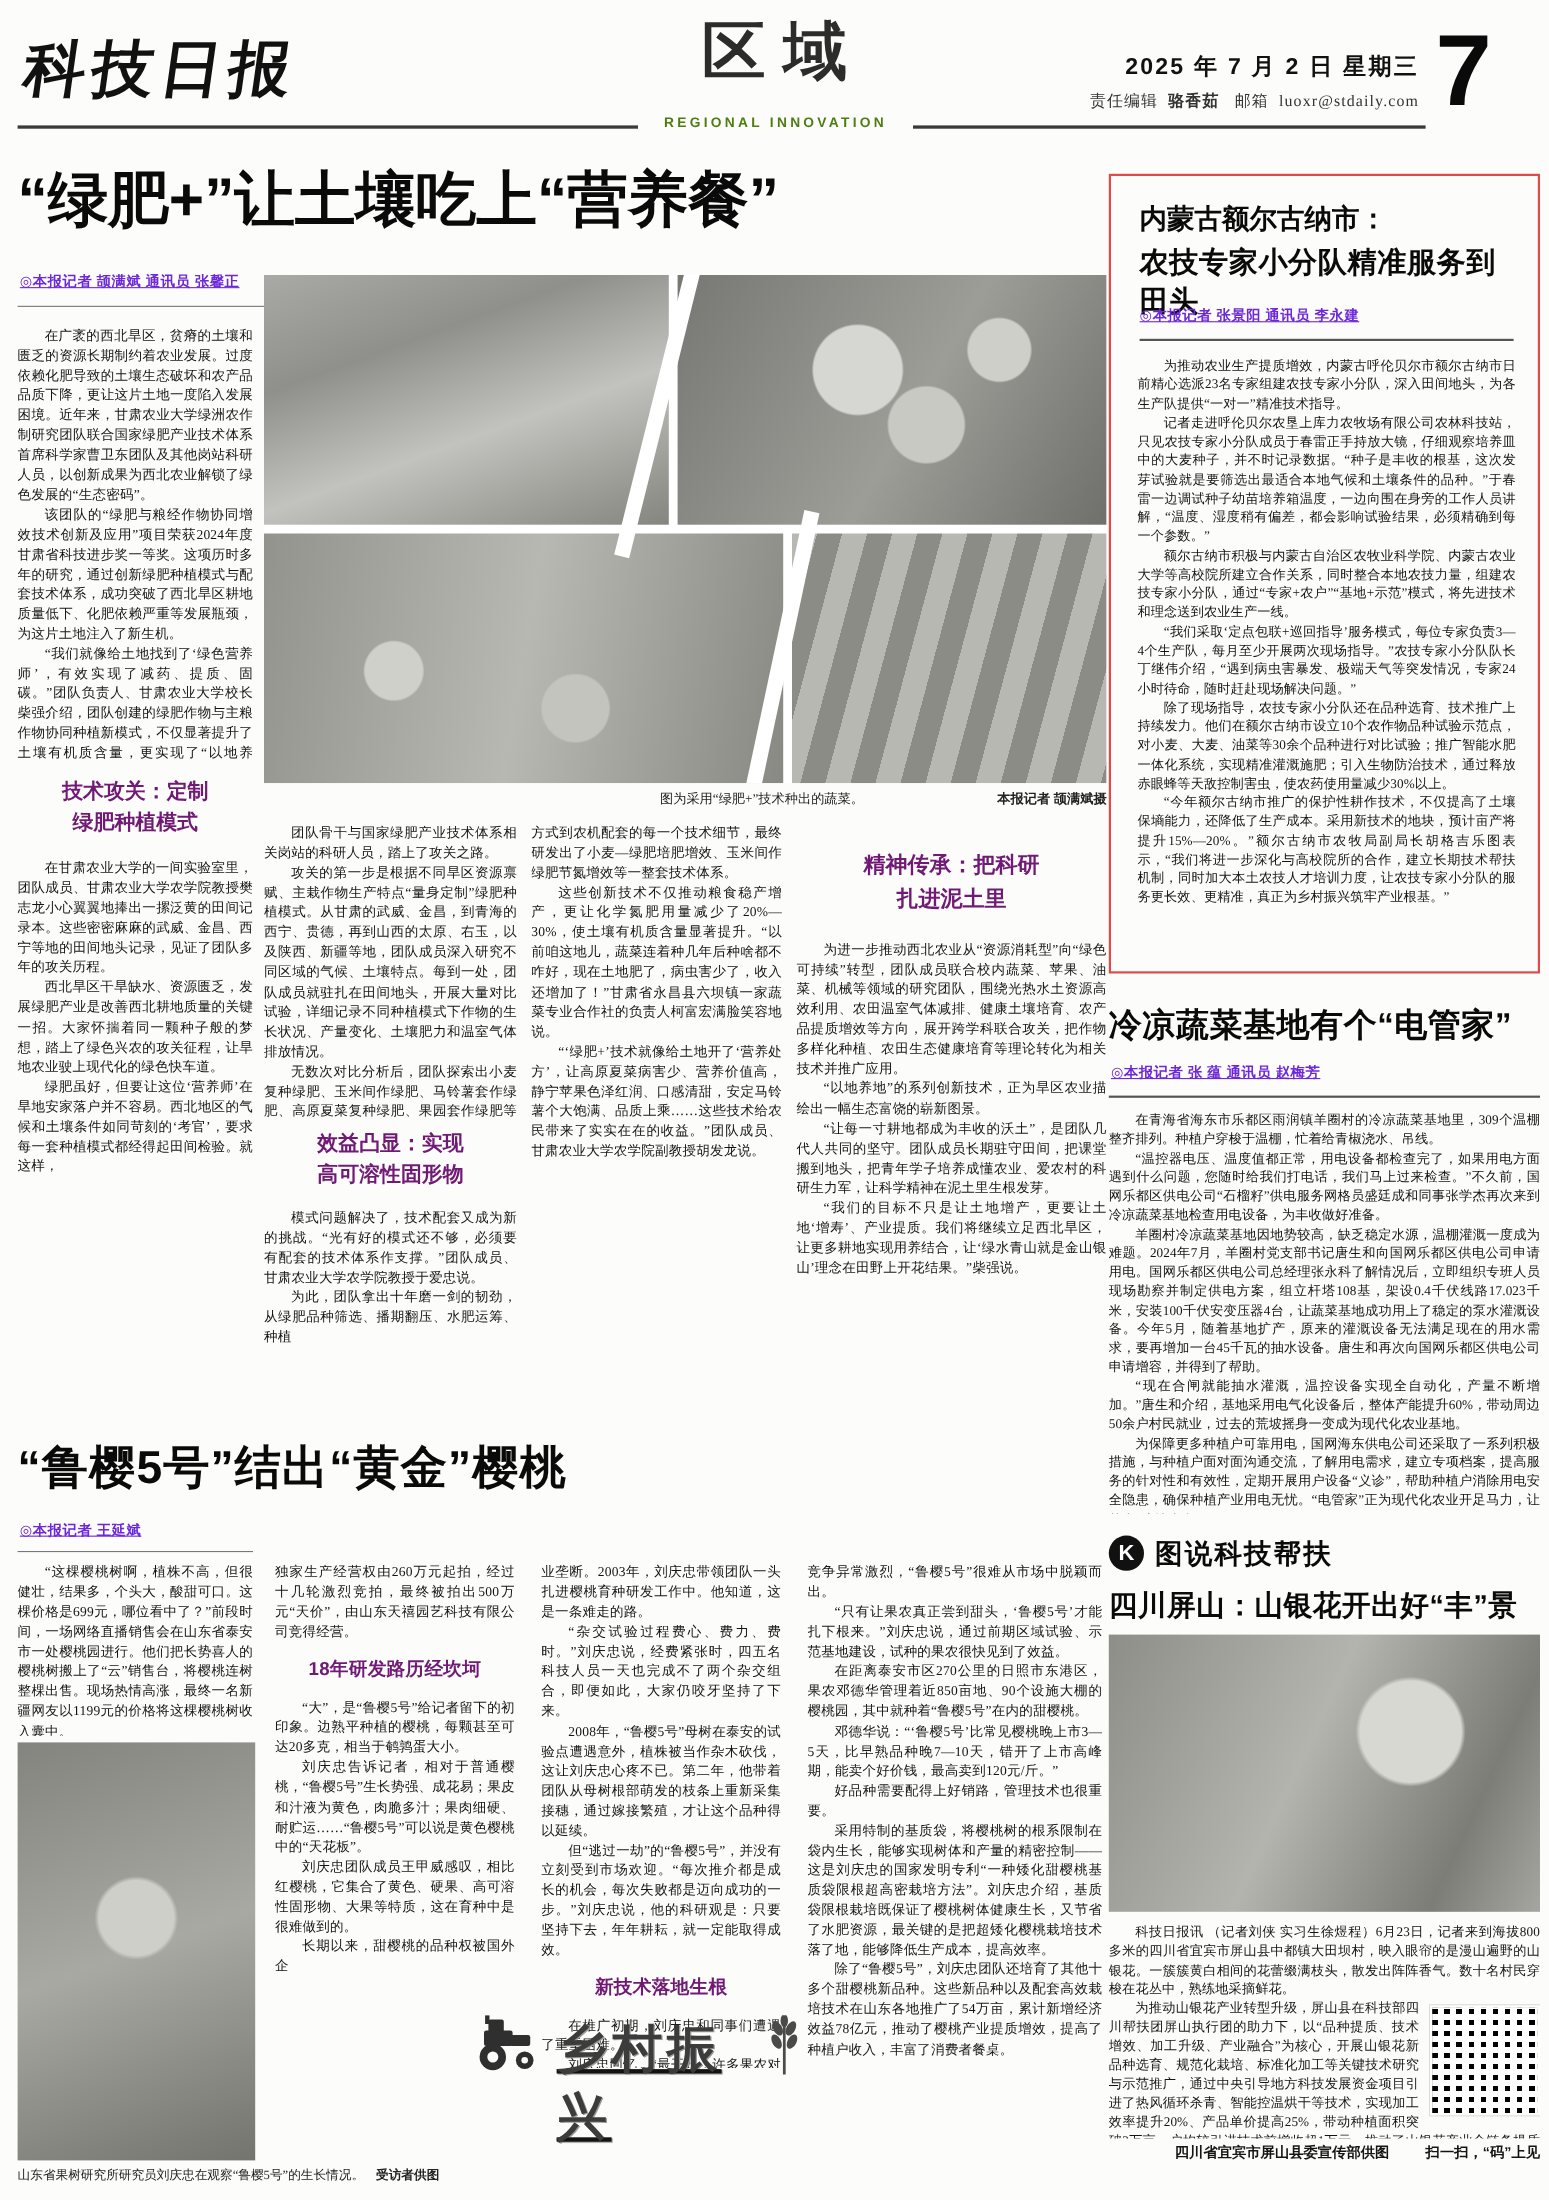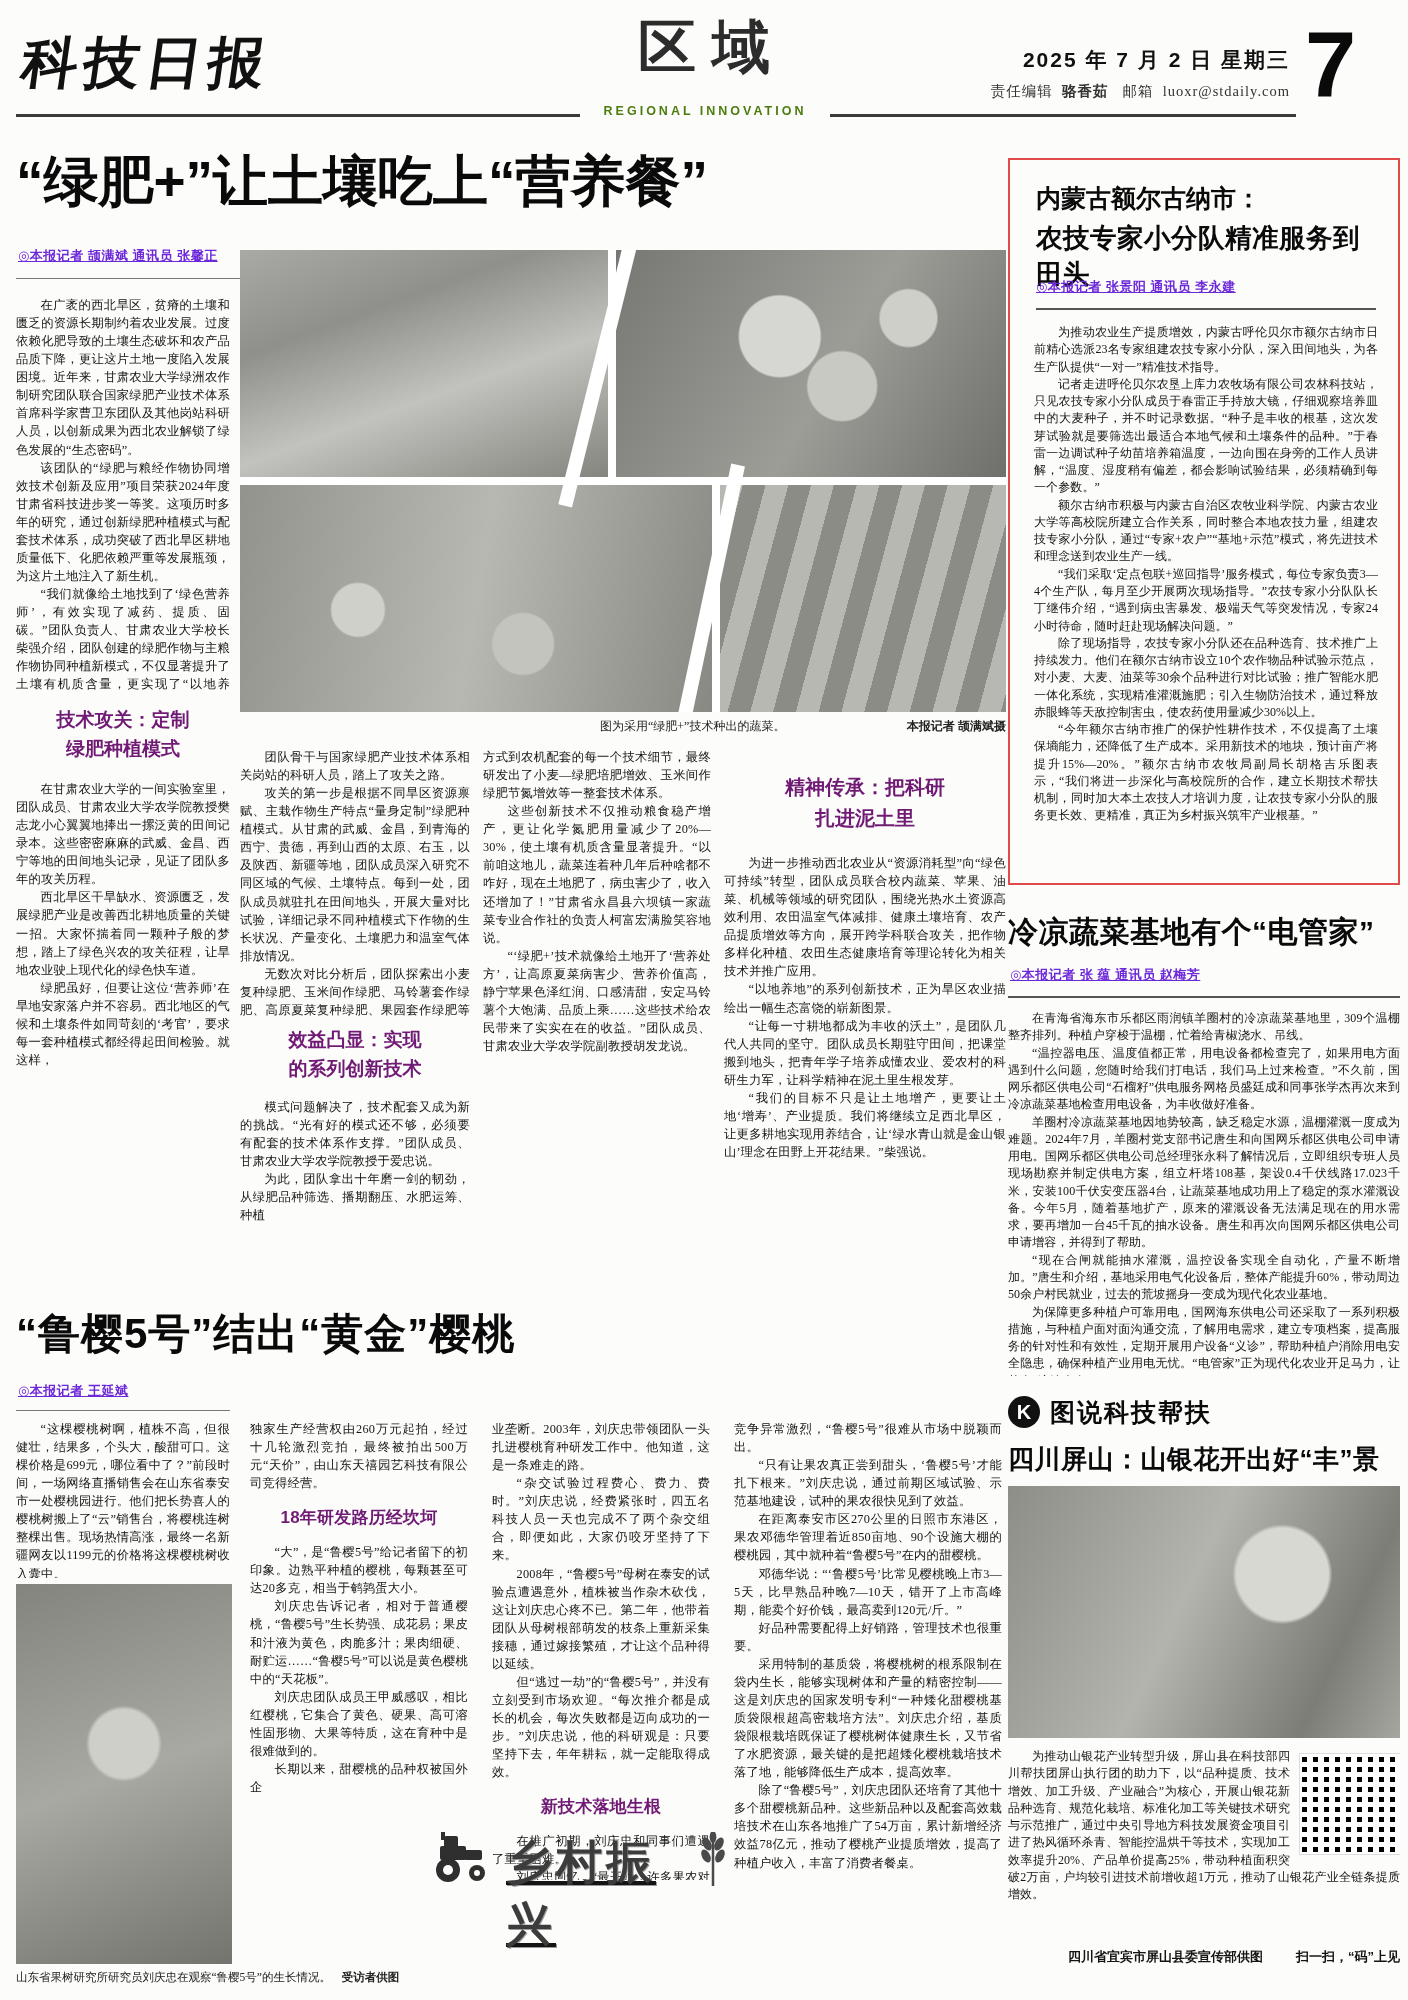--- a/index.html
+++ b/index.html
@@ -80,21 +80,21 @@
   <b style="float:right;font-family:'Liberation Sans','DejaVu Sans',sans-serif;">本报记者 颉满斌摄</b>
 </div>
 
 <div class="abs clip jt bodytxt" style="left:240px;top:748px;width:230px;height:270px;">
   <p class="para">团队骨干与国家绿肥产业技术体系相关岗站的科研人员，踏上了攻关之路。</p>
   <p class="para">攻关的第一步是根据不同旱区资源禀赋、主栽作物生产特点“量身定制”绿肥种植模式。从甘肃的武威、金昌，到青海的西宁、贵德，再到山西的太原、右玉，以及陕西、新疆等地，团队成员深入研究不同区域的气候、土壤特点。每到一处，团队成员就驻扎在田间地头，开展大量对比试验，详细记录不同种植模式下作物的生长状况、产量变化、土壤肥力和温室气体排放情况。</p>
   <p class="para">无数次对比分析后，团队探索出小麦复种绿肥、玉米间作绿肥、马铃薯套作绿肥、高原夏菜复种绿肥、果园套作绿肥等一系列创新种植模式，为不同旱地环境提供了可行方案。</p>
 </div>
 <div class="abs subhead" style="left:240px;top:1026px;width:230px;font-size:19px;line-height:1.5;">
   <div>效益凸显：实现</div>
-  <div>的系列创新技术</div>
+  <div>高可溶性固形物</div>
 </div>
 <div class="abs clip jt bodytxt" style="left:240px;top:1098px;width:230px;height:192px;">
   <p class="para">模式问题解决了，技术配套又成为新的挑战。“光有好的模式还不够，必须要有配套的技术体系作支撑。”团队成员、甘肃农业大学农学院教授于爱忠说。</p>
   <p class="para">为此，团队拿出十年磨一剑的韧劲，从绿肥品种筛选、播期翻压、水肥运筹、种植</p>
 </div>
 
 <div class="abs clip jt bodytxt" style="left:483px;top:748px;width:228px;height:542px;">
   <p class="para" style="text-indent:0;">方式到农机配套的每一个技术细节，最终研发出了小麦—绿肥培肥增效、玉米间作绿肥节氮增效等一整套技术体系。</p>
   <p class="para">这些创新技术不仅推动粮食稳产增产，更让化学氮肥用量减少了20%—30%，使土壤有机质含量显著提升。“以前咱这地儿，蔬菜连着种几年后种啥都不咋好，现在土地肥了，病虫害少了，收入还增加了！”甘肃省永昌县六坝镇一家蔬菜专业合作社的负责人柯富宏满脸笑容地说。</p>
   <p class="para">“‘绿肥+’技术就像给土地开了‘营养处方’，让高原夏菜病害少、营养价值高，静宁苹果色泽红润、口感清甜，安定马铃薯个大饱满、品质上乘……这些技术给农民带来了实实在在的收益。”团队成员、甘肃农业大学农学院副教授胡发龙说。</p>
@@ -142,20 +142,21 @@
 </div>
 
 <div class="abs" style="left:1008px;top:1392px;width:392px;height:40px;display:flex;align-items:center;gap:10px;">
   <span style="display:inline-flex;align-items:center;justify-content:center;width:32px;height:32px;border-radius:50%;background:#111;color:#fff;font-family:'Liberation Sans','DejaVu Sans',sans-serif;font-weight:900;font-size:20px;">K</span>
   <span class="headline" style="font-size:25px;letter-spacing:2px;">图说科技帮扶</span>
 </div>
 <div class="abs headline" style="left:1008px;top:1442px;width:392px;font-size:26px;letter-spacing:.5px;">四川屏山：山银花开出好“丰”景</div>
 <div class="abs photo" style="left:1008px;top:1486px;width:392px;height:252px;background:radial-gradient(circle at 70% 35%,#d8d8d3 0 46px,transparent 50px),linear-gradient(115deg,#8e8e89,#b4b4af 45%,#7d7d78 80%,#a6a6a1);"></div>
 
 <div class="abs clip jt bodytxt-sm" style="left:1008px;top:1748px;width:392px;height:196px;">
+  <p class="para">科技日报讯 （记者刘侠 实习生徐煜程）6月23日，记者来到海拔800多米的四川省宜宾市屏山县中都镇大田坝村，映入眼帘的是漫山遍野的山银花。一簇簇黄白相间的花蕾缀满枝头，散发出阵阵香气。数十名村民穿梭在花丛中，熟练地采摘鲜花。</p>
   <p class="para">
     <span class="abs" style="position:static;float:right;width:96px;height:96px;margin:6px 0 4px 10px;
                  background:
                    linear-gradient(#000,#000) 0 0/26px 26px no-repeat,
                    linear-gradient(#000,#000) 70px 0/26px 26px no-repeat,
                    linear-gradient(#000,#000) 0 70px/26px 26px no-repeat,
                    repeating-linear-gradient(0deg,#000 0 5px,#fff 5px 10px),
                    repeating-linear-gradient(90deg,#000 0 5px,#fff 5px 11px);
                  background-blend-mode:lighten;border:2px solid #fff;outline:1px solid #ddd;"></span>
     <span>为推动山银花产业转型升级，屏山县在科技部四川帮扶团屏山执行团的助力下，以“品种提质、技术增效、加工升级、产业融合”为核心，开展山银花新品种选育、规范化栽培、标准化加工等关键技术研究与示范推广，通过中央引导地方科技发展资金项目引进了热风循环杀青、智能控温烘干等技术，实现加工效率提升20%、产品单价提高25%，带动种植面积突破2万亩，户均较引进技术前增收超1万元，推动了山银花产业全链条提质增效。</span>

